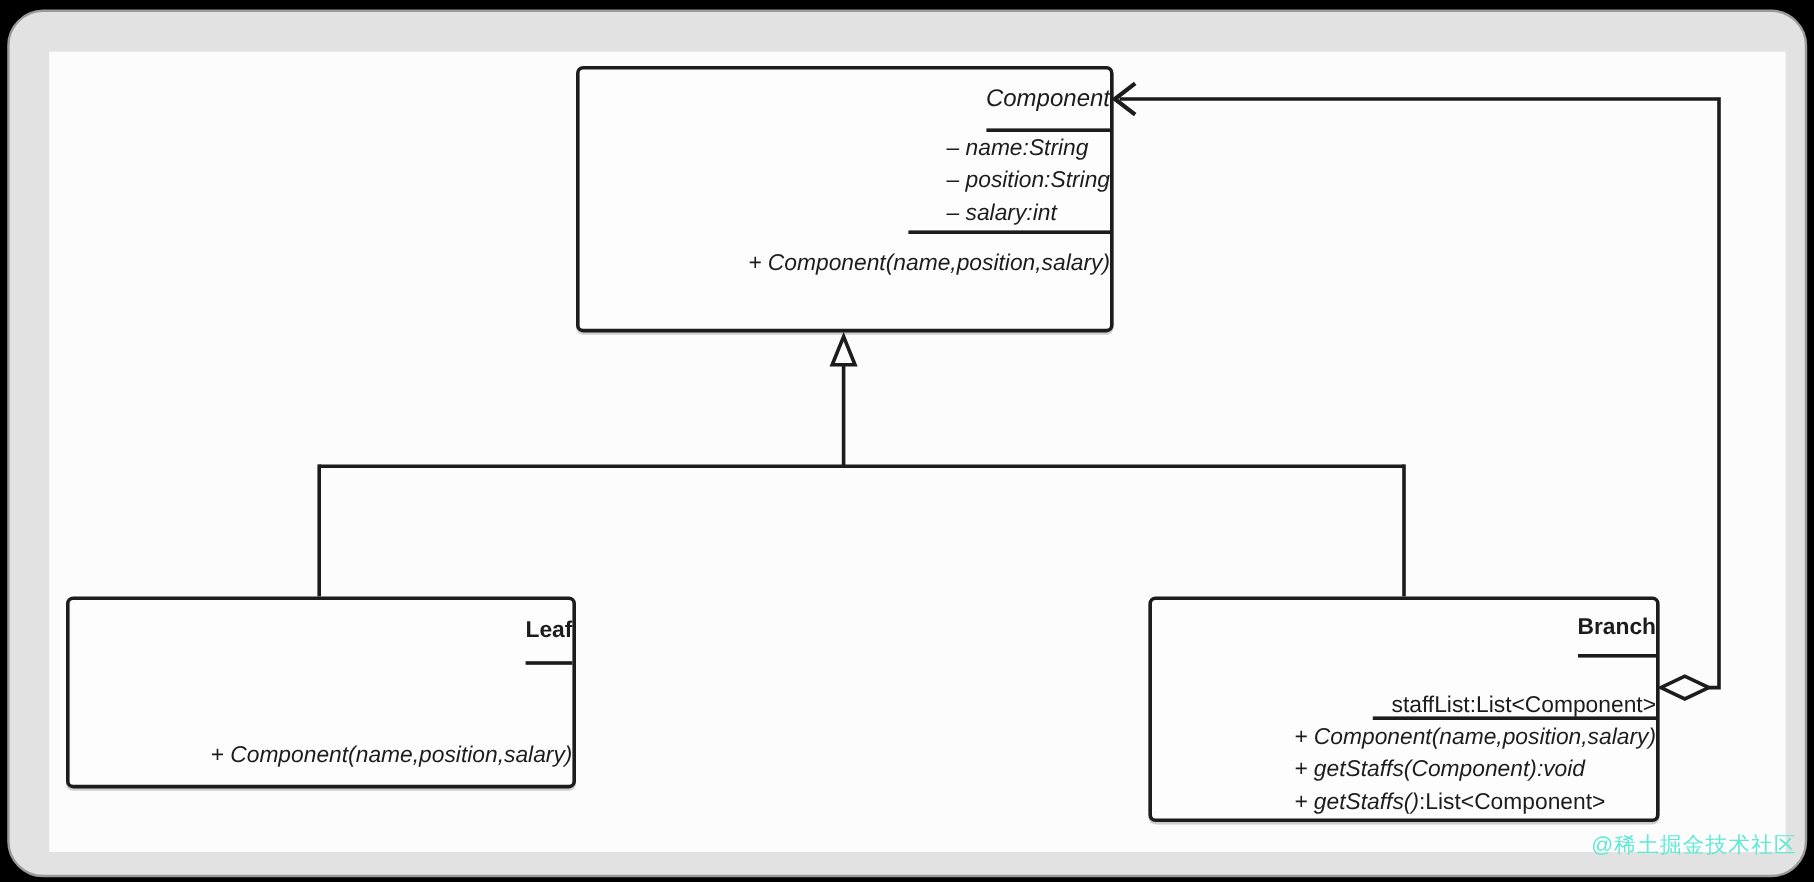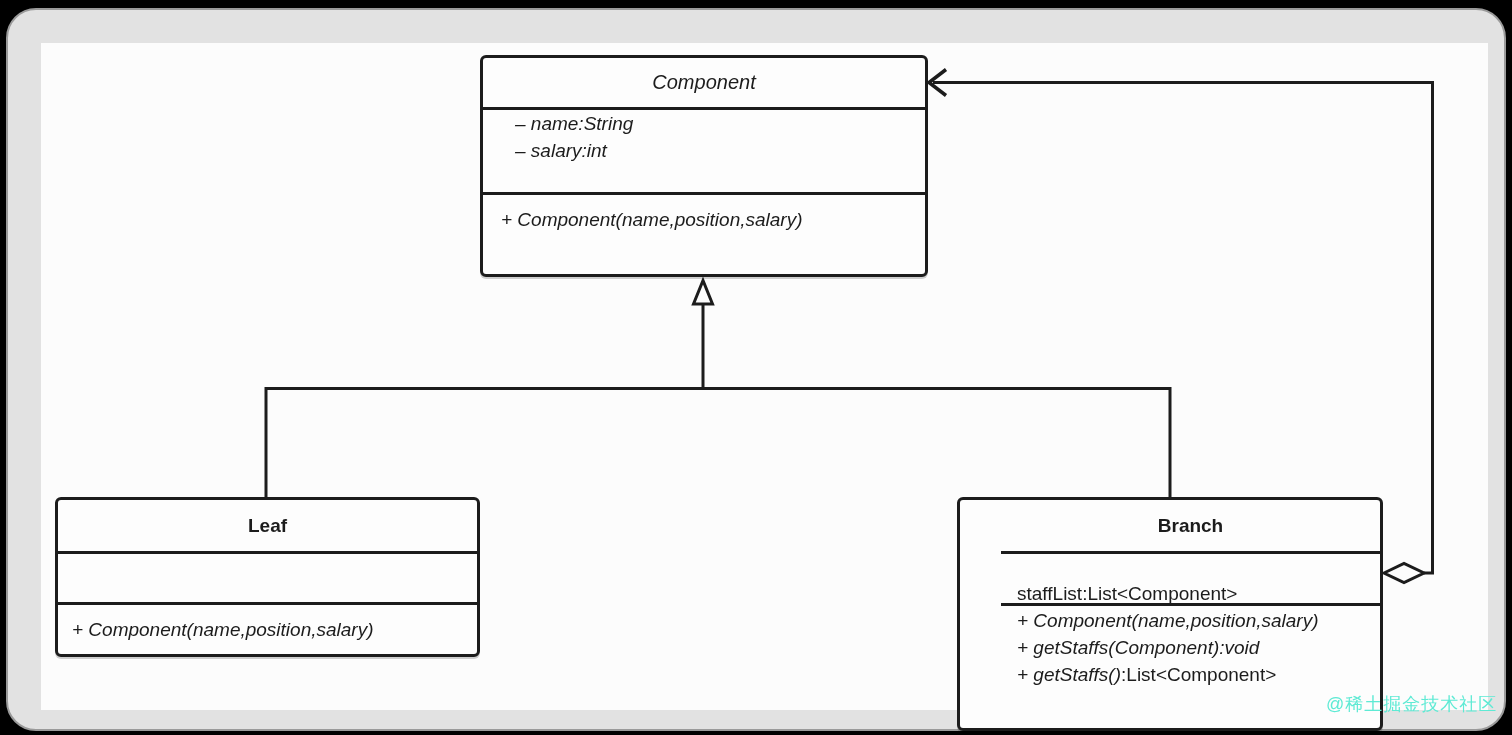--- a/index.html
+++ b/index.html
@@ -29,20 +29,21 @@
   }
   .uml-class {
     position:absolute;
     background:#fdfdfd;
     border:3px solid #1c1c1c;
     border-radius:6px;
     box-shadow:0 2px 0 rgba(0,0,0,0.18);
     display:flex;
     flex-direction:column;
     color:#1c1c1c;
+    align-items:flex-end;
   }
   .uml-title {
     border-bottom:3px solid #1c1c1c;
     display:flex; align-items:center; justify-content:center;
     font-size:19px;
   }
   .uml-title.abstract { font-style:italic; font-weight:400; font-size:20px; }
   .uml-title.concrete { font-weight:700; }
   .uml-attrs { border-bottom:3px solid #1c1c1c; }
   .uml-attrs, .uml-methods { display:flex; flex-direction:column; }
@@ -62,21 +63,21 @@
   #box-component .uml-methods .line { line-height:28px; }
 
   
   #box-leaf { left:55px; top:497px; width:425px; height:160px; }
   #box-leaf .uml-title { height:54px; }
   #box-leaf .uml-attrs { height:51px; }
   #box-leaf .uml-methods { padding:11px 0 0 14px; }
   #box-leaf .uml-methods .line { line-height:28px; }
 
   
-  #box-branch { left:957px; top:497px; width:426px; height:234px;padding-left:41px; }
+  #box-branch { left:957px; top:497px; width:426px; height:188px;padding-left:41px; }
   #box-branch .uml-title { height:54px; }
   #box-branch .uml-attrs { height:52px; padding:10px 0 0 16px; }
   #box-branch .uml-attrs .line { line-height:28px;margin-top:16px; }
   #box-branch .uml-methods { padding:1px 0 0 16px; }
   #box-branch .uml-methods .line { line-height:27px; }
 
   .watermark {
     position:absolute;
     left:1326px; top:692px;
     width:170px;
@@ -90,20 +91,21 @@
 <body>
 
 <div class="window">
   <div class="canvas"></div>
 </div>
 
 <div class="uml-class" id="box-component">
   <div class="uml-title abstract">Component</div>
   <div class="uml-attrs">
     <div class="line italic">– name:String</div>
+    <div class="line italic">– position:String</div>
     <div class="line italic">– salary:int</div>
   </div>
   <div class="uml-methods">
     <div class="line italic"><span>+ Component(name,position,salary)</span><span class="upright"></span></div>
   </div>
 </div>
 
 <div class="uml-class" id="box-leaf">
   <div class="uml-title concrete">Leaf</div>
   <div class="uml-attrs"></div>

